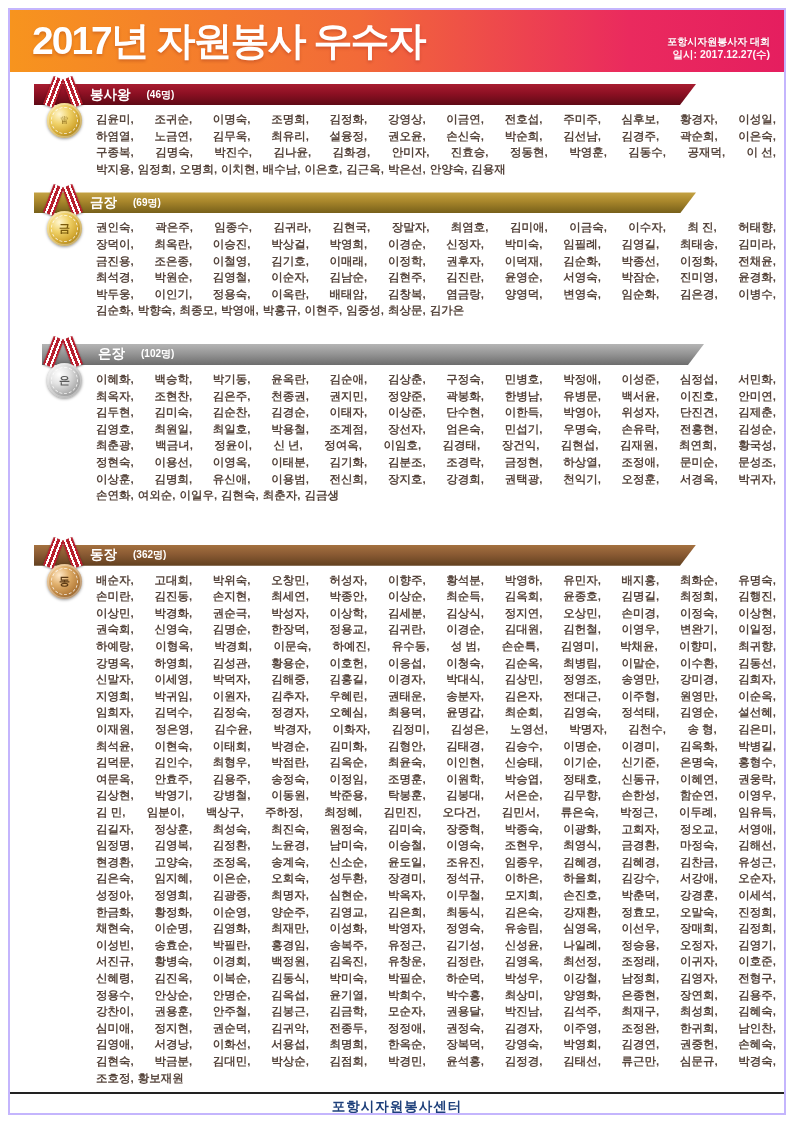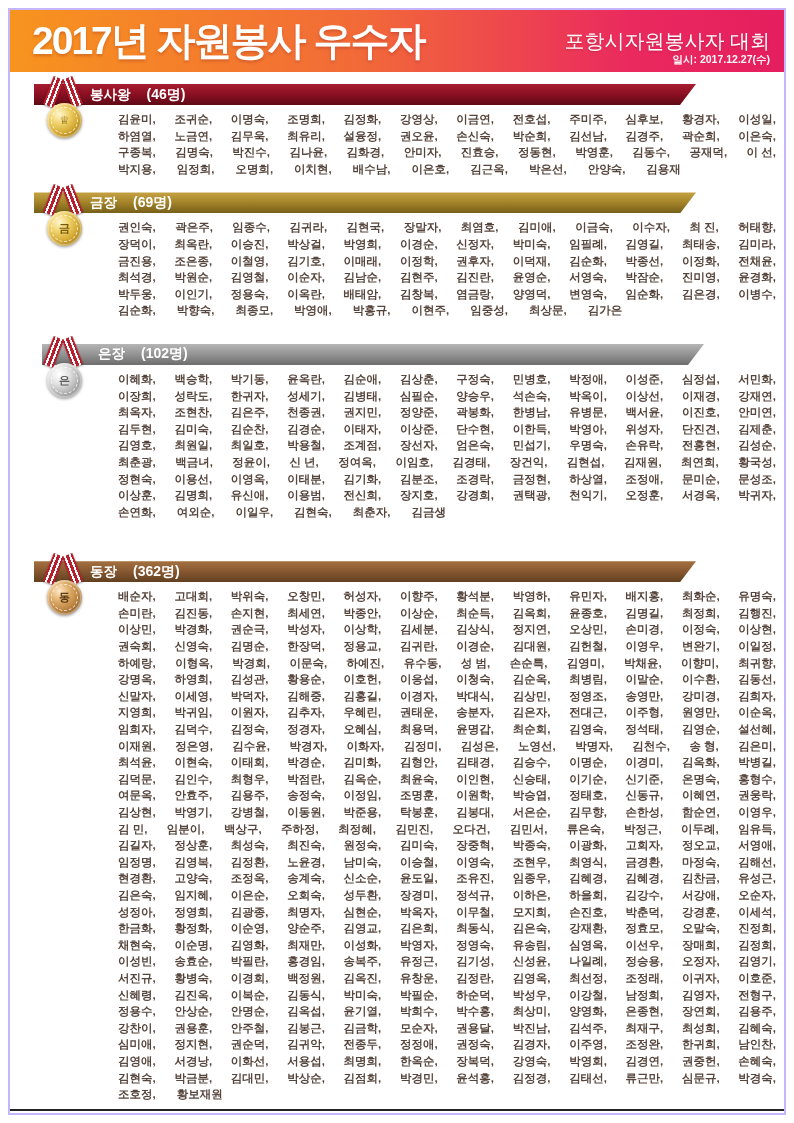--- a/index.html
+++ b/index.html
@@ -6,30 +6,30 @@
   html,body { background:#ffffff; }
   body { width:794px; height:1123px; font-family:"Liberation Sans","DejaVu Sans",sans-serif; position:relative; }
   .frame { position:absolute; inset:8px; border:2px solid #c4b5fd; display:flex; flex-direction:column; overflow:hidden; background:#fff; }
 
   
   .hdr { height:62px; background:linear-gradient(90deg,#f7941e 0%,#f26a38 45%,#ea2a5e 80%,#e51e5f 100%);
          display:flex; align-items:center; justify-content:space-between; padding:0 14px 0 22px; flex:0 0 auto; }
   .hdr h1 { color:#fff; font-size:39px; font-weight:900; letter-spacing:-2px; white-space:nowrap;
             text-shadow:0 2px 3px rgba(120,20,20,.25); }
   .hdr-right { text-align:right; color:#fff; line-height:1.15; padding-top:14px; }
-  .hdr-right .ev { font-size:20px; font-weight:400; text-shadow:0 1px 2px rgba(120,20,40,.3); }
+  .hdr-right .ev { font-size:10px; font-weight:700; text-shadow:0 1px 2px rgba(120,20,40,.3); }
   .hdr-right .dt { font-size:10.5px; font-weight:700; opacity:.96; }
 
   
   .content { flex:1 1 auto; padding-top:12px; }
   .sec { position:relative; }
   .sec .banner { margin-left:24px; width:662px; height:21px; display:flex; align-items:center; gap:16px;
                  padding-left:56px; clip-path:polygon(0 0,100% 0,calc(100% - 16px) 100%,0 100%); }
   .sec .banner .t  { color:#fff; font-size:13.5px; font-weight:900; letter-spacing:0; }
-  .sec .banner .c  { color:#fff; font-size:14px; font-weight:700;text-align:center; }
+  .sec .banner .c  { color:#fff; font-size:10px; font-weight:700;text-align:center; }
   .theme-red    .banner { background:linear-gradient(180deg,#a81d30 0%,#8d1023 45%,#5f0a16 100%); }
   .theme-gold   .banner { background:linear-gradient(180deg,#c6a445 0%,#a8862b 45%,#77601a 100%); }
   .theme-silver .banner { background:linear-gradient(180deg,#b5b5b5 0%,#969696 45%,#6d6d6d 100%);margin-left:32px; }
   .theme-bronze .banner { background:linear-gradient(180deg,#a4713f 0%,#8a5a33 45%,#61401f 100%);margin-top:17px; }
 
   
   .emblem { position:absolute; left:30px; top:-7px; width:58px; height:70px; z-index:4; }
   .tail { position:absolute; width:11px; height:30px;
           background:repeating-linear-gradient(90deg,#b81f2e 0 2px,#fff 2px 4px,#b81f2e 4px 7px,#fff 7px 9px,#b81f2e 9px 11px);
           box-shadow:0 1px 2px rgba(0,0,0,.35); }
@@ -42,22 +42,22 @@
   .coin .g { font-size:11px; font-weight:900; position:relative; }
   .coin-gold   { background:radial-gradient(circle at 35% 32%,#fff6cf 0%,#f0d269 30%,#d3a832 58%,#9a7415 85%,#7a5c10 100%); }
   .coin-gold .g { color:#7a5a0c; }
   .coin-silver { background:radial-gradient(circle at 35% 32%,#ffffff 0%,#e3e3e3 30%,#b5b5b5 58%,#848484 85%,#666 100%); }
   .coin-silver .g { color:#595959; }
   .coin-bronze { background:radial-gradient(circle at 35% 32%,#ffe8c8 0%,#e0af6b 30%,#bb8340 58%,#84582a 85%,#5f3c18 100%); }
   .coin-bronze .g { color:#5c3a14; }
 
   
   .names { margin:6px 8px 0 86px; }
-  .name-row { display:flex; justify-content:space-between; line-height:16.6px;margin-left:22px; }
-  .name-row.partial { justify-content:flex-start; column-gap:21px; }
+  .name-row { display:flex; justify-content:space-between; line-height:16.6px; }
+  .name-row.partial { justify-content:flex-start; column-gap:4px; }
   .name-row span { font-size:11.5px; font-weight:700; color:#56453c; white-space:nowrap; }
 
   .sec.s0 { margin-bottom:15px; }
   .sec.s1 { margin-bottom:25px; }
   .sec.s2 { margin-bottom:41px; }
   .sec.s3 { margin-bottom:6px; }
 
   
   .ftr { flex:0 0 auto; border-top:2px solid #222; height:28px; display:flex; align-items:center; justify-content:center; gap:6px; }
   .ftr .org { font-size:13.5px; font-weight:900; color:#1d3f7a; letter-spacing:1px; }
@@ -268,34 +268,20 @@
             <span>김순애,</span>
             <span>김상춘,</span>
             <span>구정숙,</span>
             <span>민병호,</span>
             <span>박정애,</span>
             <span>이성준,</span>
             <span>심정섭,</span>
             <span>서민화,</span>
           </div>
           <div class="name-row">
-            <span>이장희,</span>
-            <span>성락도,</span>
-            <span>한귀자,</span>
-            <span>성세기,</span>
-            <span>김병태,</span>
-            <span>심필순,</span>
-            <span>양승우,</span>
-            <span>석손숙,</span>
-            <span>박옥이,</span>
-            <span>이상선,</span>
-            <span>이재경,</span>
-            <span>강재연,</span>
-          </div>
-          <div class="name-row">
             <span>최옥자,</span>
             <span>조현찬,</span>
             <span>김은주,</span>
             <span>천종권,</span>
             <span>권지민,</span>
             <span>정양준,</span>
             <span>곽봉화,</span>
             <span>한병남,</span>
             <span>유병문,</span>
             <span>백서윤,</span>

